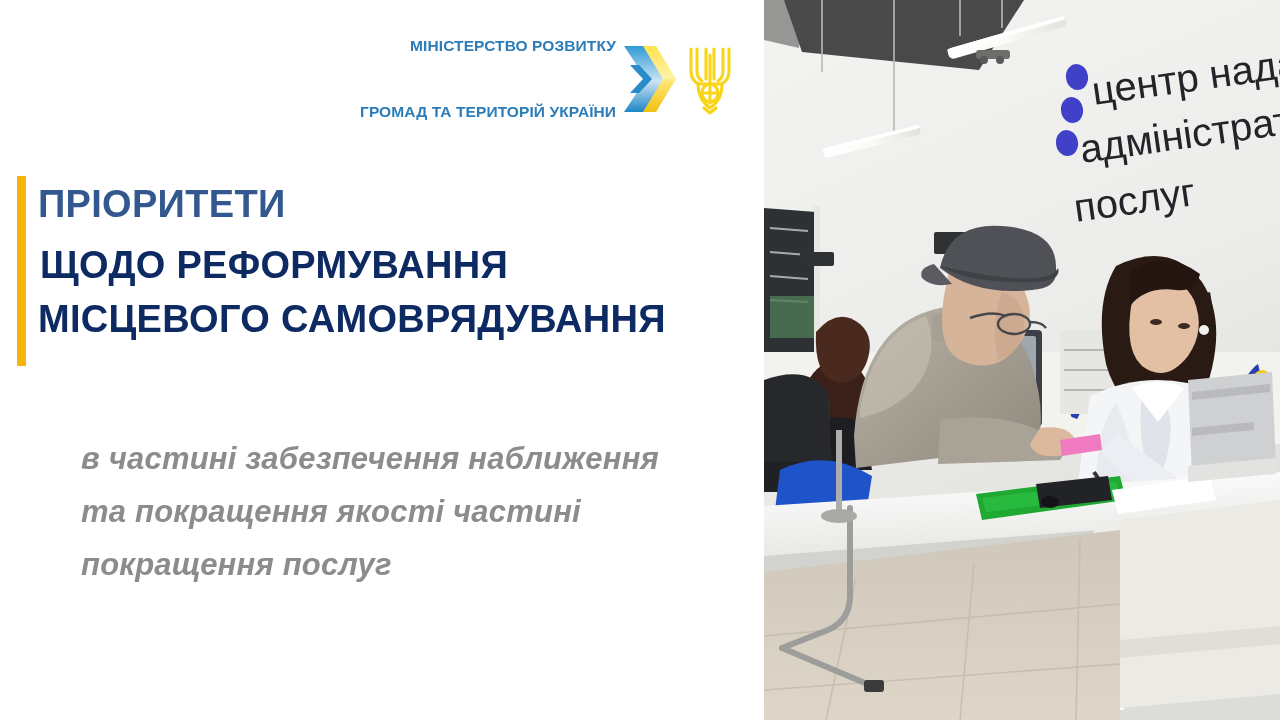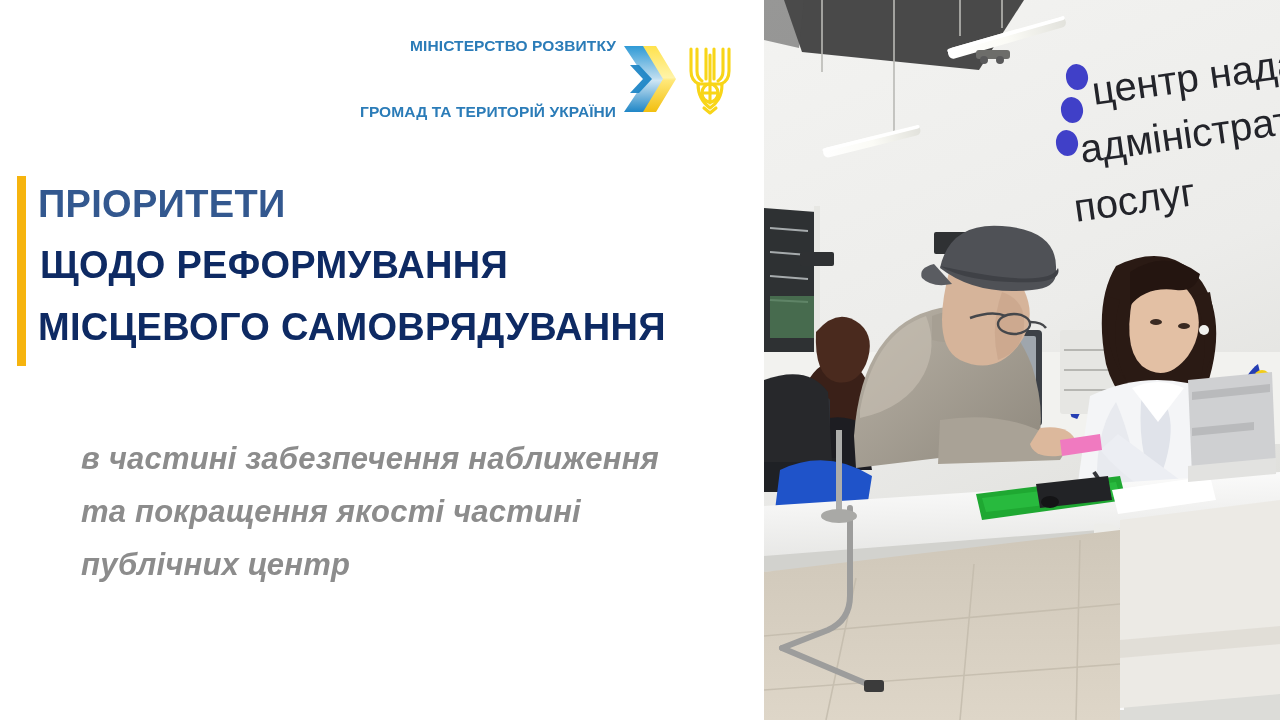--- a/index.html
+++ b/index.html
@@ -27,21 +27,21 @@
   #logo-wordmark .l2{font-size:15.5px;margin-top:47px;}
   #logo-chevron{width:56px;height:76px;flex:0 0 auto;}
   #logo-trident{width:52px;height:76px;flex:0 0 auto;margin-left:6px;}
 
   
   #title-bar{position:absolute;left:17px;top:176px;width:9px;height:190px;background:#f6b40e;}
   #title-block{position:absolute;left:38px;top:172px;width:710px;}
   .title-line{font-weight:bold;letter-spacing:.3px;white-space:nowrap;}
   #title-line-1{color:#33588f;font-size:38px;line-height:64px;margin:0 0 4px 0;}
   #title-line-2{color:#0e2a63;font-size:38px;line-height:50px;margin:2px;}
-  #title-line-3{color:#0e2a63;font-size:38px;line-height:50px;margin:12px 0 0 0;}
+  #title-line-3{color:#0e2a63;font-size:38px;line-height:50px;margin:4px 0 0 0;}
 
   
   #subtitle{
     position:absolute;left:37px;top:432px;width:715px;
     color:#8c8c8c;font-style:italic;font-weight:bold;
     font-size:31px;line-height:53px;letter-spacing:.2px;margin-left:44px;
   }
   #subtitle div{white-space:nowrap;}
 
   
@@ -103,21 +103,21 @@
 
     <div id="title-block">
       <div class="title-line" id="title-line-1">ПРІОРИТЕТИ</div>
       <div class="title-line" id="title-line-2">ЩОДО РЕФОРМУВАННЯ</div>
       <div class="title-line" id="title-line-3">МІСЦЕВОГО САМОВРЯДУВАННЯ</div>
     </div>
 
     <div id="subtitle">
       <div>в частині забезпечення наближення</div>
       <div>та покращення якості частині</div>
-      <div>публічних центр</div>
+      <div>покращення послуг</div>
     </div>
 
   </div>
 
   <div id="photo">
     <svg viewBox="0 0 516 720" preserveAspectRatio="xMidYMid slice">
       <defs>
         <linearGradient id="wallG" x1="0" y1="0" x2="0.3" y2="1">
           <stop offset="0%" stop-color="#f3f3f1"></stop>
           <stop offset="55%" stop-color="#ececea"></stop>

